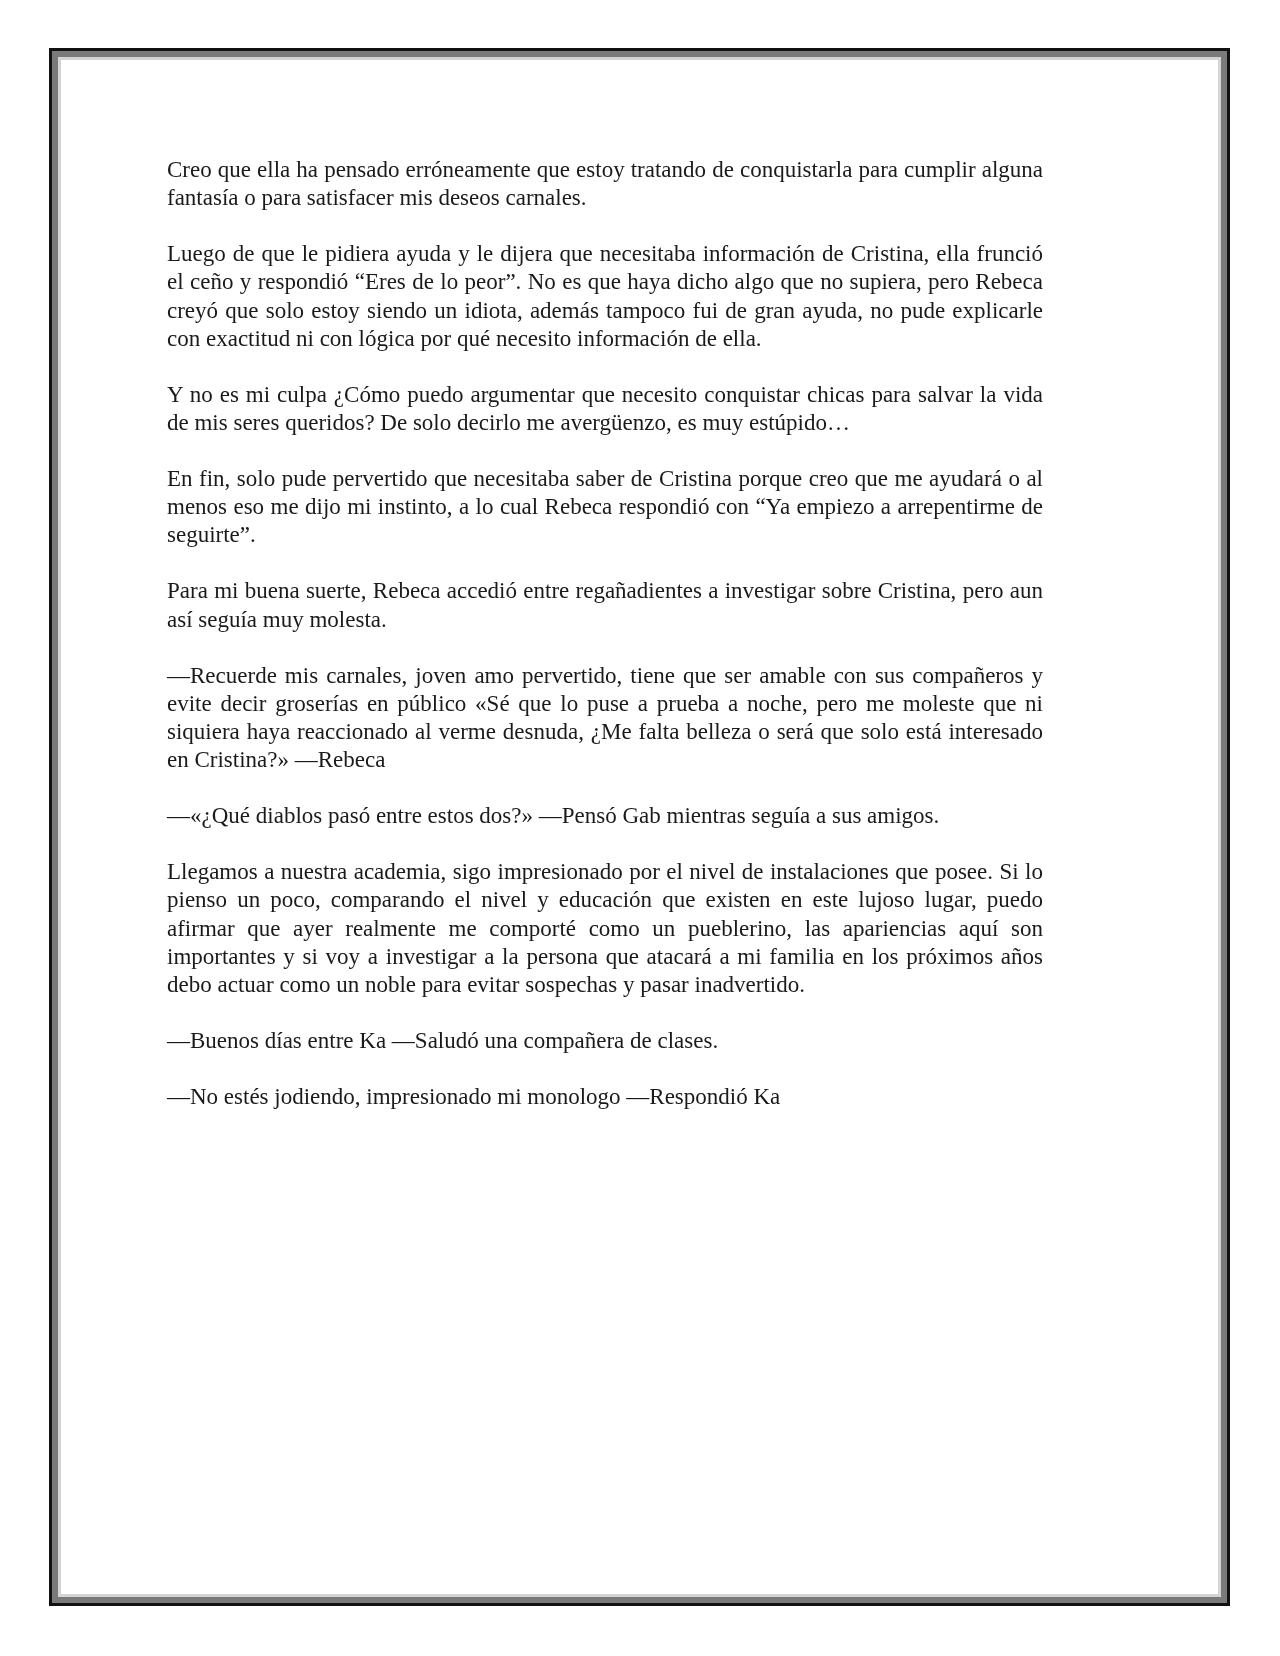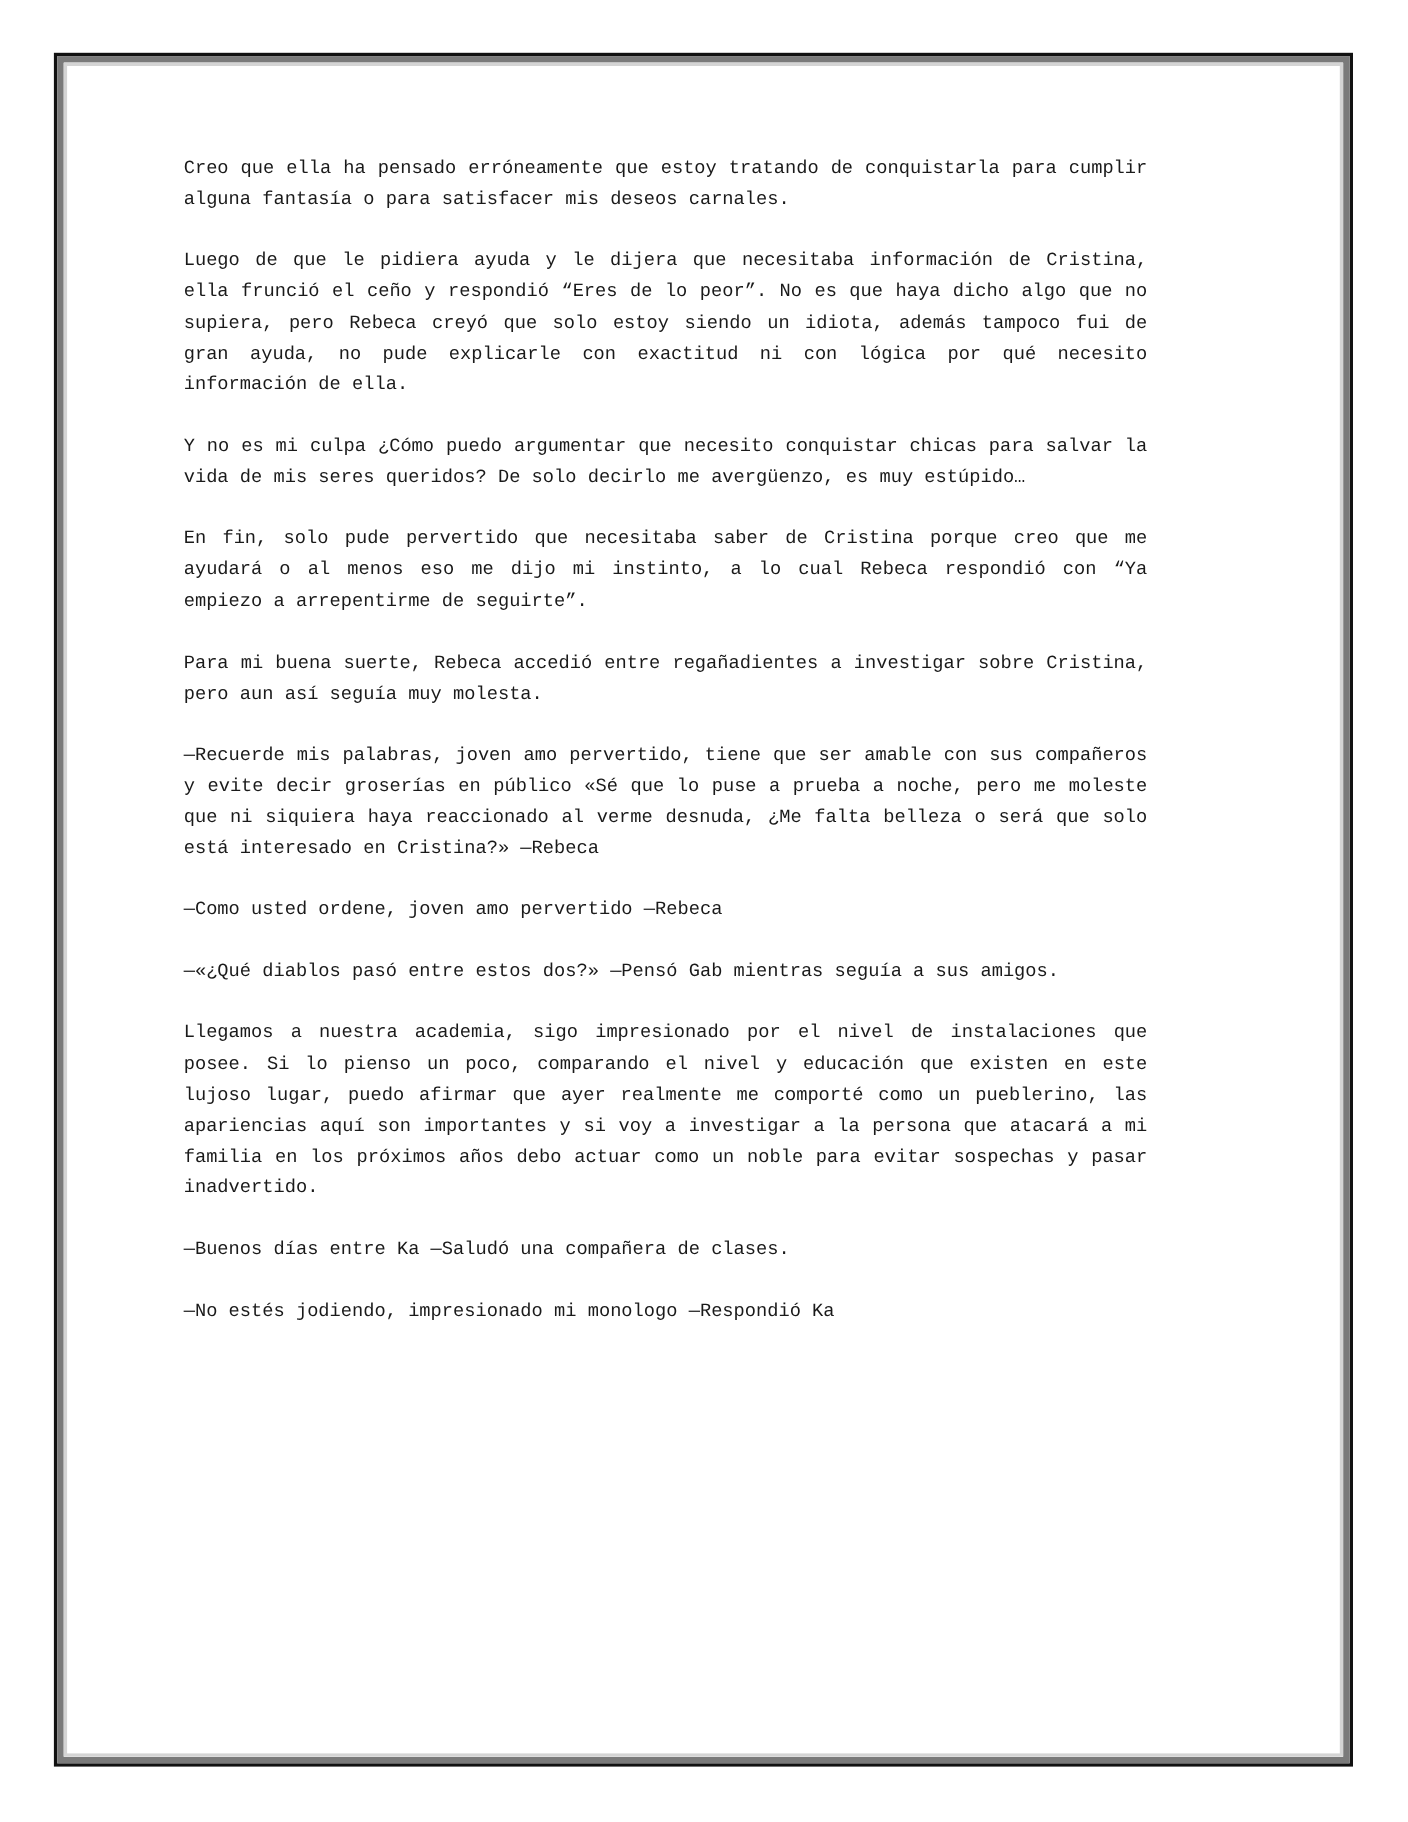--- a/index.html
+++ b/index.html
@@ -32,24 +32,24 @@
     .page-frame-inner {
       position: absolute;
       left: 6px; top: 6px; right: 6px; bottom: 6px;
       border: 3px solid #d4d4d4;
       box-sizing: border-box;
       background: #ffffff;
     }
     .text-body {
       position: absolute;
       left: 167px;
-      top: 140px;
+      top: 156px;
       width: 876px;
-      font-family: Liberation Mono, monospace;
-      font-size: 17px;
+      font-family: Liberation Serif, serif;
+      font-size: 23px;
       line-height: 28.2px;
       color: #1a1a1a;
       text-align: justify;
     }
     .text-body p {
       margin: 0 0 27.8px 0;
     }
   </style>
 </head>
 <body>
@@ -58,19 +58,18 @@
   <div class="page-frame-band"></div>
   <div class="page-frame-inner"></div>
 </div>
 
 <div class="text-body">
   <p>Creo que ella ha pensado erróneamente que estoy tratando de conquistarla para cumplir alguna fantasía o para satisfacer mis deseos carnales.</p>
   <p>Luego de que le pidiera ayuda y le dijera que necesitaba información de Cristina, ella frunció el ceño y respondió “Eres de lo peor”. No es que haya dicho algo que no supiera, pero Rebeca creyó que solo estoy siendo un idiota, además tampoco fui de gran ayuda, no pude explicarle con exactitud ni con lógica por qué necesito información de ella.</p>
   <p>Y no es mi culpa ¿Cómo puedo argumentar que necesito conquistar chicas para salvar la vida de mis seres queridos? De solo decirlo me avergüenzo, es muy estúpido…</p>
   <p>En fin, solo pude pervertido que necesitaba saber de Cristina porque creo que me ayudará o al menos eso me dijo mi instinto, a lo cual Rebeca respondió con “Ya empiezo a arrepentirme de seguirte”.</p>
   <p>Para mi buena suerte, Rebeca accedió entre regañadientes a investigar sobre Cristina, pero aun así seguía muy molesta.</p>
-  <p>—Recuerde mis palabras, joven amo pervertido, tiene que ser amable con sus compañeros y evite decir groserías en público «Sé que lo puse a prueba a noche, pero me moleste que ni siquiera haya reaccionado al verme desnuda, ¿Me falta belleza o será que solo está interesado en Cristina?» —Rebeca</p>
-  <p>—Como usted ordene, joven amo pervertido —Rebeca</p>
+  <p>—Recuerde mis carnales, joven amo pervertido, tiene que ser amable con sus compañeros y evite decir groserías en público «Sé que lo puse a prueba a noche, pero me moleste que ni siquiera haya reaccionado al verme desnuda, ¿Me falta belleza o será que solo está interesado en Cristina?» —Rebeca</p>
   <p>—«¿Qué diablos pasó entre estos dos?» —Pensó Gab mientras seguía a sus amigos.</p>
   <p>Llegamos a nuestra academia, sigo impresionado por el nivel de instalaciones que posee. Si lo pienso un poco, comparando el nivel y educación que existen en este lujoso lugar, puedo afirmar que ayer realmente me comporté como un pueblerino, las apariencias aquí son importantes y si voy a investigar a la persona que atacará a mi familia en los próximos años debo actuar como un noble para evitar sospechas y pasar inadvertido.</p>
   <p>—Buenos días entre Ka —Saludó una compañera de clases.</p>
   <p>—No estés jodiendo, impresionado mi monologo —Respondió Ka</p>
 </div>
 
 </body></html>

